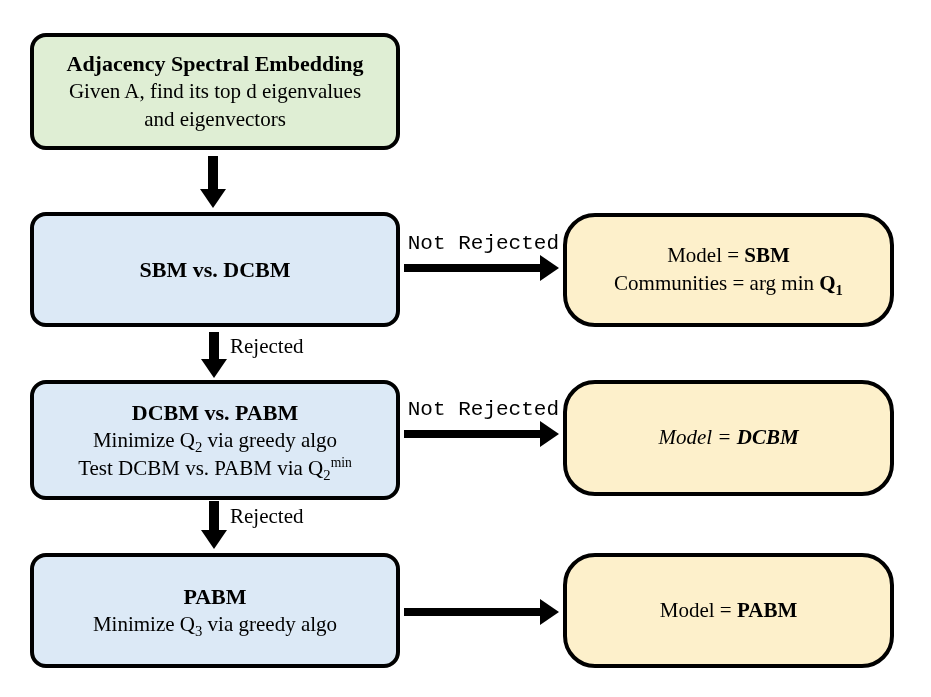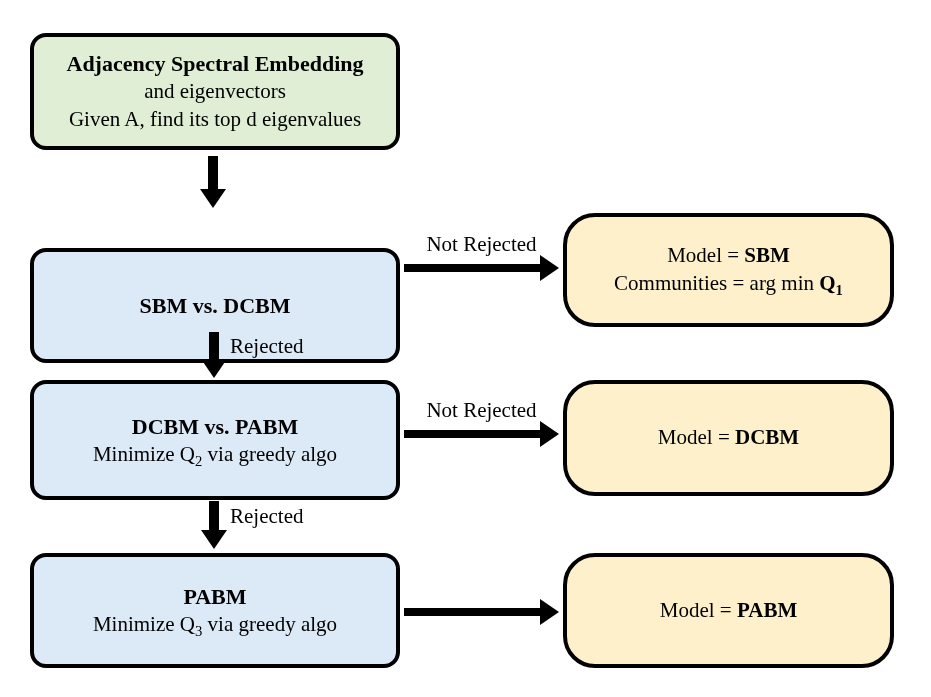--- a/index.html
+++ b/index.html
@@ -36,21 +36,21 @@
   .node .title { font-weight: bold; font-size: 22px; }
   .node sub { font-size: 70%; line-height: 0; }
   .node sup { font-size: 65%; line-height: 0; }
   .b { font-weight: bold; }
 
   .edge-label {
     position: absolute;
     font-size: 21px;
     white-space: nowrap;
   }
-  .edge-label.centered { text-align: center; }
+  .edge-label.centered { text-align: right; font-family: Liberation Mono, monospace; }
 
   
   .varrow { position: absolute; width: 26px; }
   .varrow .shaft {
     position: absolute; left: 8px; top: 0; bottom: 17px; width: 10px;
     background: var(--arrow, #000);
   }
   .varrow .head {
     position: absolute; left: 0; bottom: 0; width: 0; height: 0;
     border-left: 13px solid transparent;
@@ -72,31 +72,31 @@
   }
 </style>
 </head>
 <body>
 
 <div class="canvas">
 
   <div class="node green" style="left:30px; top:33px; width:370px; height:117px;">
     <div class="title">Adjacency Spectral Embedding</div>
     <div class="body">
+        <div><span>Given A, find its top d eigenvalues</span></div>
         <div><span>and eigenvectors</span></div>
-        <div><span>Given A, find its top d eigenvalues</span></div>
       </div>
   </div>
 
   <div class="varrow" style="left:200px; top:156px; height:52px;">
     <div class="shaft"></div>
     <div class="head"></div>
   </div>
 
-  <div class="node blue" style="left:30px; top:212px; width:370px; height:115px;margin-top:36px;">
+  <div class="node blue" style="left:30px; top:212px; width:370px; height:115px;">
     <div class="title">SBM vs. DCBM</div>
   </div>
 
   <div class="edge-label centered" style="left:404px; top:232px; width:155px;">Not Rejected</div>
   <div class="harrow" style="left:404px; top:255px; width:155px;">
     <div class="shaft"></div>
     <div class="head"></div>
   </div>
 
   <div class="node yellow" style="left:563px; top:213px; width:331px; height:114px;">
@@ -109,30 +109,31 @@
   <div class="varrow" style="left:201px; top:332px; height:46px;">
     <div class="shaft"></div>
     <div class="head"></div>
   </div>
   <div class="edge-label" style="left:230px; top:334px;">Rejected</div>
 
   <div class="node blue" style="left:30px; top:380px; width:370px; height:120px;">
     <div class="title">DCBM vs. PABM</div>
     <div class="body">
         <div><span>Minimize Q</span><sub>2</sub><span> via greedy algo</span></div>
+        <div><span>Test DCBM vs. PABM via Q</span><sub>2</sub><sup>min</sup></div>
       </div>
   </div>
 
   <div class="edge-label centered" style="left:404px; top:398px; width:155px;">Not Rejected</div>
   <div class="harrow" style="left:404px; top:421px; width:155px;">
     <div class="shaft"></div>
     <div class="head"></div>
   </div>
 
-  <div class="node yellow" style="left:563px; top:380px; width:331px; height:116px;">
+  <div class="node yellow" style="left:563px; top:380px; width:331px; height:116px;font-style:italic;">
     <div class="body">
         <div><span>Model = </span><span class="b">DCBM</span></div>
       </div>
   </div>
 
   <div class="varrow" style="left:201px; top:501px; height:48px;">
     <div class="shaft"></div>
     <div class="head"></div>
   </div>
   <div class="edge-label" style="left:230px; top:504px;">Rejected</div>

